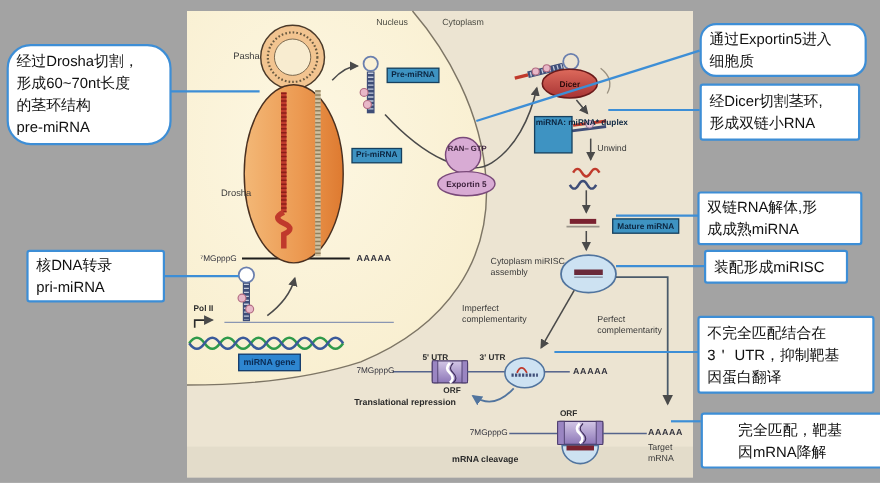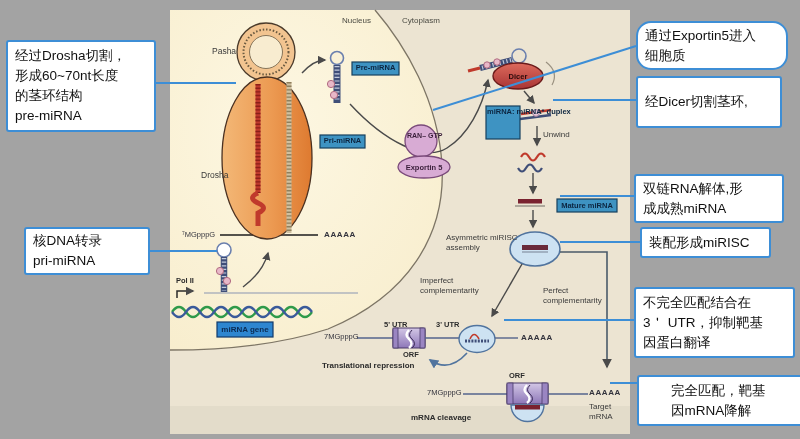--- a/index.html
+++ b/index.html
@@ -238,21 +238,21 @@
   </div>
   <div class="lbl" style="left:543px;top:130px;">Unwind</div>
   <div class="tl" style="left:557px;top:199.5px;width:60px;">Mature miRNA</div>
   <div class="tl" style="left:217px;top:323.5px;width:56px;font-size:8px;color:#0a2a52;">miRNA gene</div>
 
   <div class="lbl seq" style="left:182px;top:230px;">⁷MGpppG</div>
   <div class="lbl aaa" style="left:324px;top:230px;">AAAAA</div>
   <div class="lbl b" style="left:176px;top:276px;font-size:7.5px;">Pol II</div>
 
   <div class="lbl" style="left:446px;top:233px;">
-    <span style="display:block">Asymmetric miRISC</span>
+    <span style="display:block">Cytoplasm miRISC</span>
     <span style="display:block">assembly</span>
   </div>
   <div class="lbl" style="left:420px;top:276px;">
     <span style="display:block">Imperfect</span>
     <span style="display:block">complementarity</span>
   </div>
   <div class="lbl" style="left:543px;top:286px;">
     <span style="display:block">Perfect</span>
     <span style="display:block">complementarity</span>
   </div>
@@ -266,39 +266,40 @@
 
   <div class="lbl seq" style="left:427px;top:388px;">7MGpppG</div>
   <div class="lbl b" style="left:509px;top:371px;font-size:7.5px;">ORF</div>
   <div class="lbl aaa" style="left:589px;top:388px;">AAAAA</div>
   <div class="lbl" style="left:589px;top:402px;">
     <span style="display:block">Target</span>
     <span style="display:block">mRNA</span>
   </div>
   <div class="lbl b" style="left:411px;top:413px;">mRNA cleavage</div>
 
-  <div class="callout" style="left:6px;top:40px;width:132px;height:84px;">
+  <div class="callout" style="left:6px;top:40px;width:132px;height:84px;border-radius:22px;">
     <span>经过Drosha切割，</span>
     <span>形成60~70nt长度</span>
     <span>的茎环结构</span>
     <span>pre-miRNA</span>
   </div>
 
   <div class="callout" style="left:24px;top:227px;width:108px;height:40px;">
     <span>核DNA转录</span>
     <span>pri-miRNA</span>
   </div>
 
   <div class="callout" style="left:636px;top:21px;width:134px;height:41px;border-radius:15px;">
     <span>通过Exportin5进入</span>
     <span>细胞质</span>
   </div>
 
   <div class="callout" style="left:636px;top:76px;width:128px;height:44px;">
     <span>经Dicer切割茎环,</span>
+    <span>形成双链小RNA</span>
   </div>
 
   <div class="callout" style="left:634px;top:174px;width:132px;height:41px;">
     <span>双链RNA解体,形</span>
     <span>成成熟miRNA</span>
   </div>
 
   <div class="callout" style="left:640px;top:227px;width:113px;height:23px;">
     <span>装配形成miRISC</span>
   </div>

